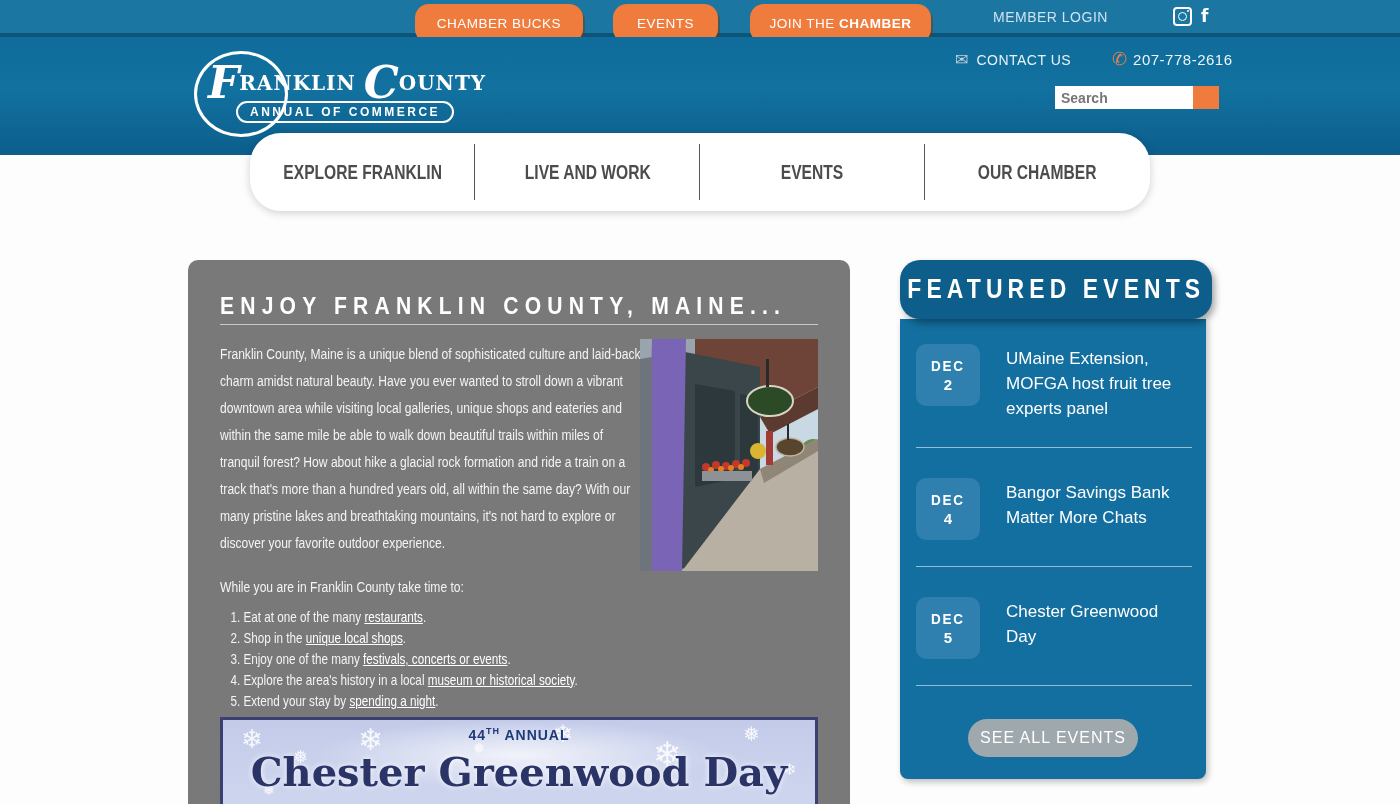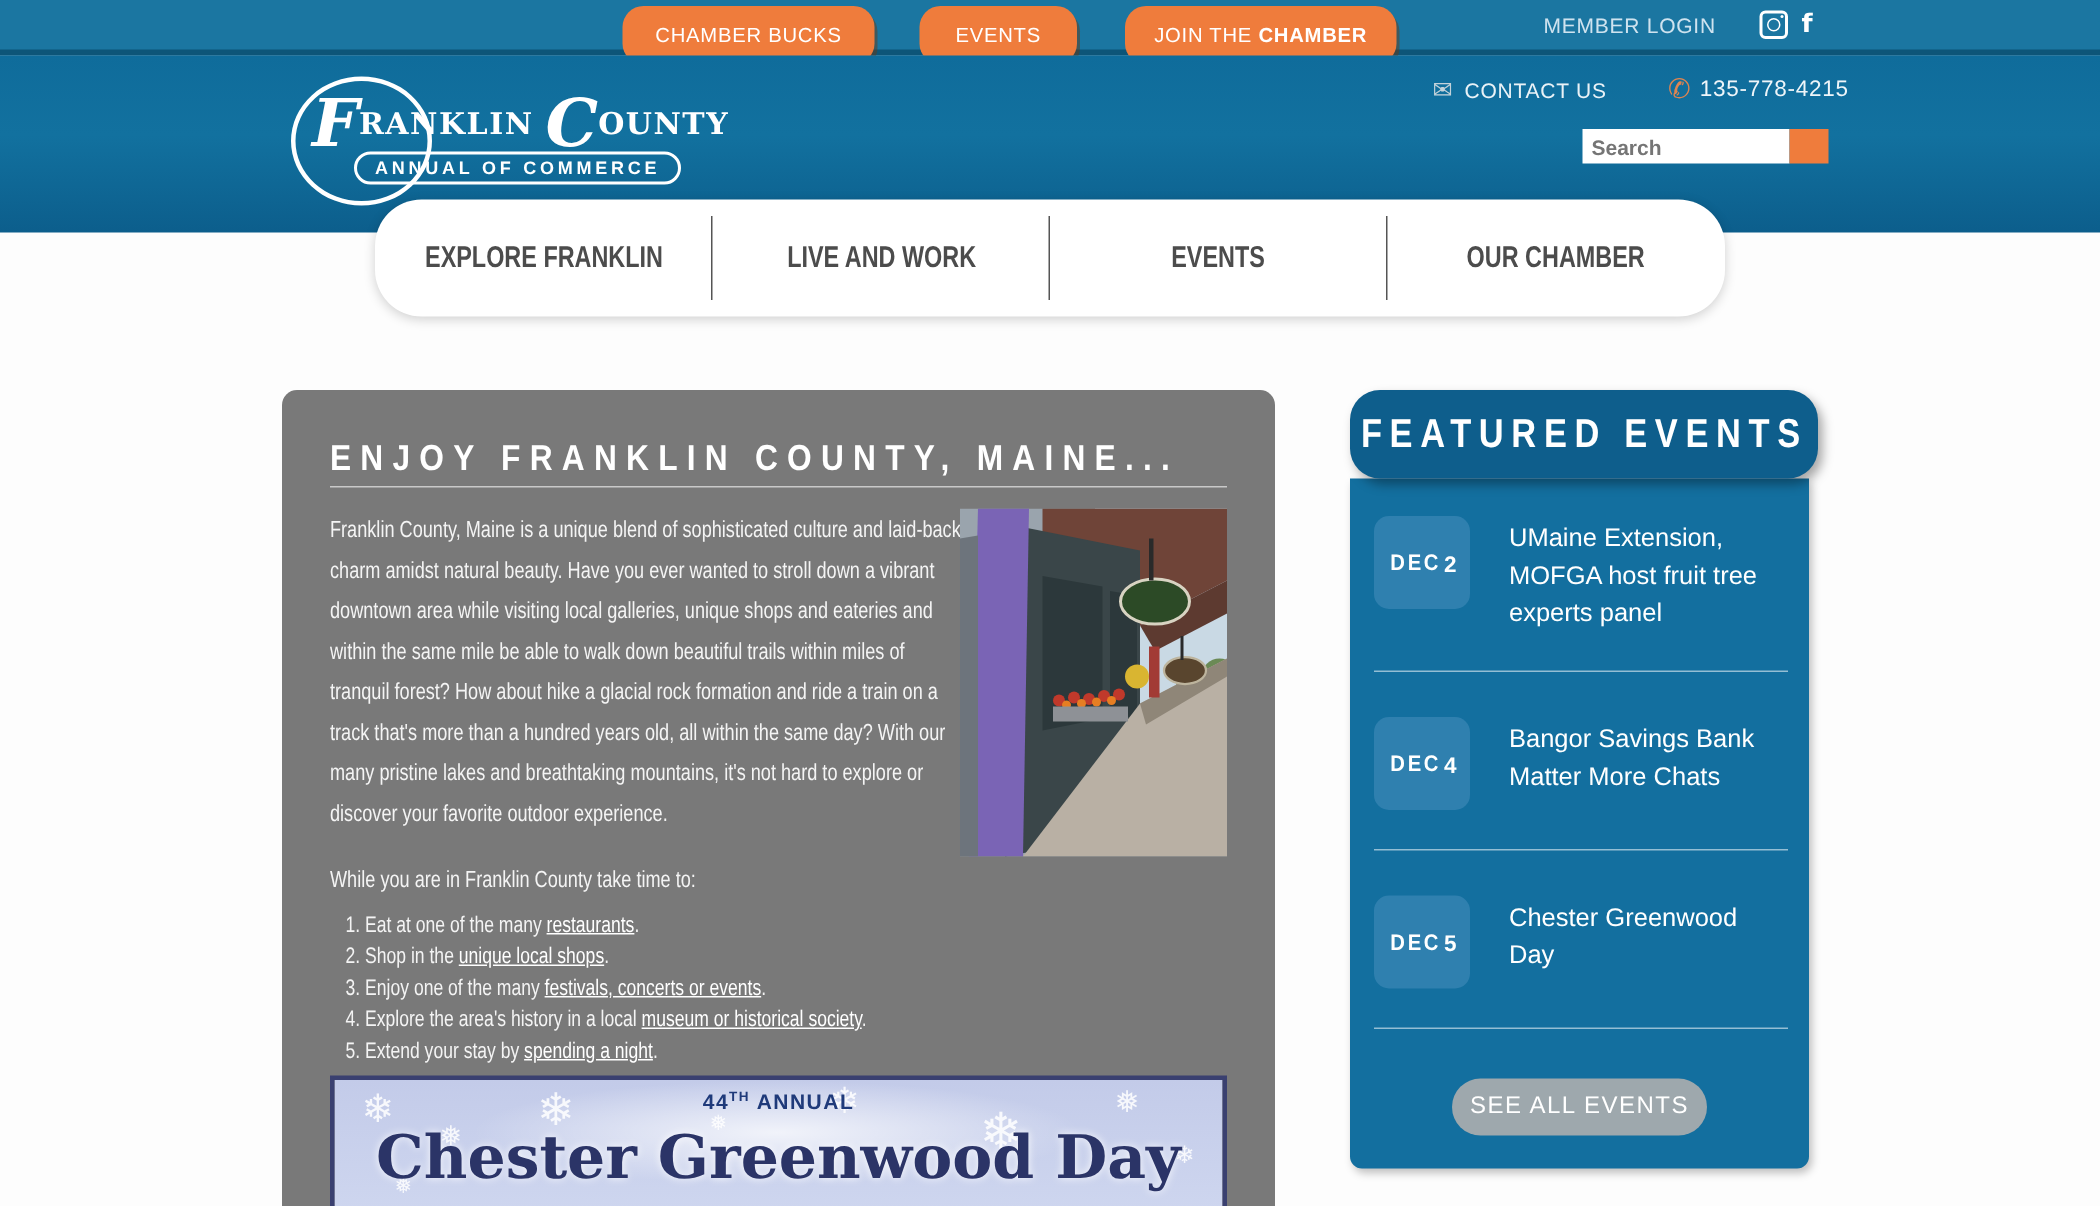--- a/index.html
+++ b/index.html
@@ -13,21 +13,21 @@
     background:#1b76a1;border-bottom:4px solid #0d5578;}
   .pill-btn{position:absolute;top:4px;height:39px;border:none;border-radius:14px;
     background:#ef7c3c;color:#fff;font-family:"Liberation Sans",sans-serif;
     font-size:13.5px;letter-spacing:.5px;cursor:pointer;
     box-shadow:2px 3px 0 rgba(110,55,10,.45);padding:0 18px;}
   .pill-btn b{font-weight:700;}
   .btn-bucks{left:415px;width:168px;}
   .btn-events{left:613px;width:105px;}
   .btn-join{left:750px;width:181px;}
   .member-login{position:absolute;left:993px;top:9px;color:#cfe3ef;font-size:14px;
-    letter-spacing:.5px;cursor:pointer;margin-left:36px;}
+    letter-spacing:.5px;cursor:pointer;}
   .social{position:absolute;top:7px;display:flex;align-items:center;gap:9px;left:1173px;}
   .insta{width:15px;height:15px;border:2px solid #fff;border-radius:4px;position:relative;cursor:pointer;}
   .insta::before{content:"";position:absolute;left:3px;top:3px;width:7px;height:7px;
     border:1.5px solid #fff;border-radius:50%;}
   .insta::after{content:"";position:absolute;right:1px;top:1px;width:2px;height:2px;
     background:#fff;border-radius:50%;}
   .fb{color:#fff;font-weight:700;font-size:17px;font-family:"DejaVu Sans",sans-serif;
     cursor:pointer;line-height:19px;}
   
   .header{position:absolute;left:0;top:37px;width:1400px;height:118px;
@@ -94,21 +94,21 @@
   .sidebar{position:absolute;left:900px;top:260px;width:312px;}
   .sidebar-header{width:312px;height:59px;background:#0e5e8c;border-radius:20px;
     box-shadow:3px 4px 7px rgba(0,0,0,.35);display:flex;align-items:center;
     justify-content:center;position:relative;z-index:2;}
   .sidebar-title{transform:scaleX(.85);font-size:27px;font-weight:700;letter-spacing:6px;
     color:#fff;white-space:nowrap;}
   .sidebar-body{width:306px;background:#136f9f;border-radius:0 0 8px 8px;margin-top:0;
     box-shadow:2px 3px 6px rgba(0,0,0,.25);padding:1px 0 18px 0;}
   .event-row{display:flex;align-items:flex-start;padding:24px 16px 20px 16px;cursor:pointer;}
   .date-tile{flex:0 0 64px;height:62px;background:#2f80af;border-radius:10px;
-    display:flex;align-items:center;justify-content:center;
+    display:flex;flex-direction:column;align-items:center;justify-content:center;
     color:#fff;font-weight:700;margin-right:26px;}
   .date-month{font-size:15px;letter-spacing:2px;transform:scaleX(.9);}
   .date-day{font-size:15px;margin-top:2px;}
   .event-title{color:#fff;font-size:17px;line-height:25px;padding-top:2px;}
   .event-sep{height:0;border-top:1px solid rgba(255,255,255,.55);margin:6px 14px 6px 16px;}
   .see-all-btn{display:block;margin:33px auto 4px auto;width:170px;height:38px;
     border:none;border-radius:19px;background:#9ea8ad;color:#fff;font-size:16px;
     letter-spacing:1px;cursor:pointer;font-family:"Liberation Sans",sans-serif;}
 </style>
 </head>
@@ -130,21 +130,21 @@
     <div class="logo-circle"></div>
     <div class="logo-line1"><span class="logo-f">F</span><span class="logo-small">RANKLIN </span><span class="logo-f">C</span><span class="logo-small">OUNTY</span></div>
     <div class="logo-pill">ANNUAL OF COMMERCE</div>
   </div>
   <div class="contact-row">
     <span class="mail-icon">✉</span>
     <span class="contact-label">CONTACT US</span>
   </div>
   <div class="phone-row">
     <span class="phone-icon">✆</span>
-    <span class="phone-number">135-778-4215</span>
+    <span class="phone-number">207-778-2616</span>
   </div>
   <div class="search-wrap">
     <input class="search-input" type="text" placeholder="Search" style="">
     <button class="search-btn"></button>
   </div>
 </div>
 
 <div class="nav">
   <div class="nav-item">
     <span class="nav-label">EXPLORE FRANKLIN</span>

